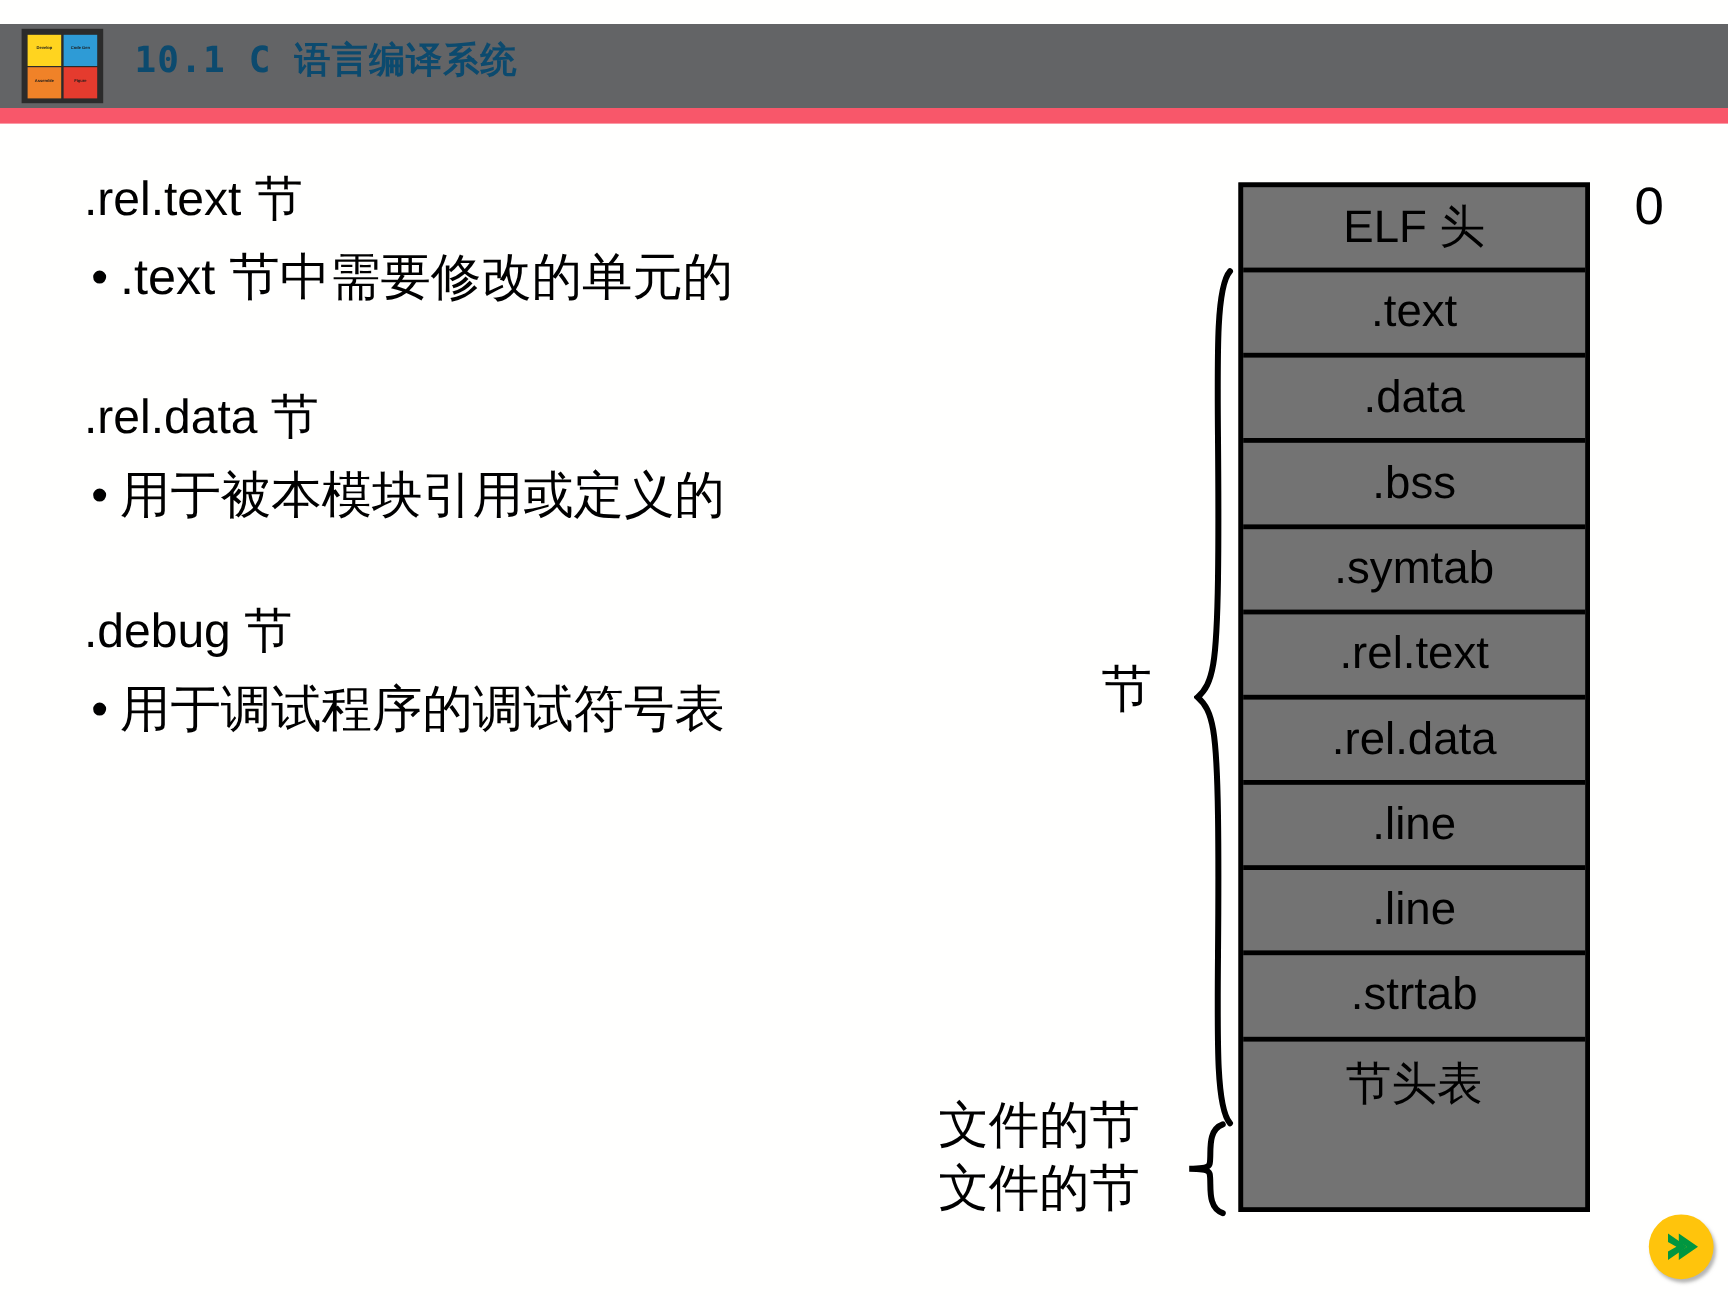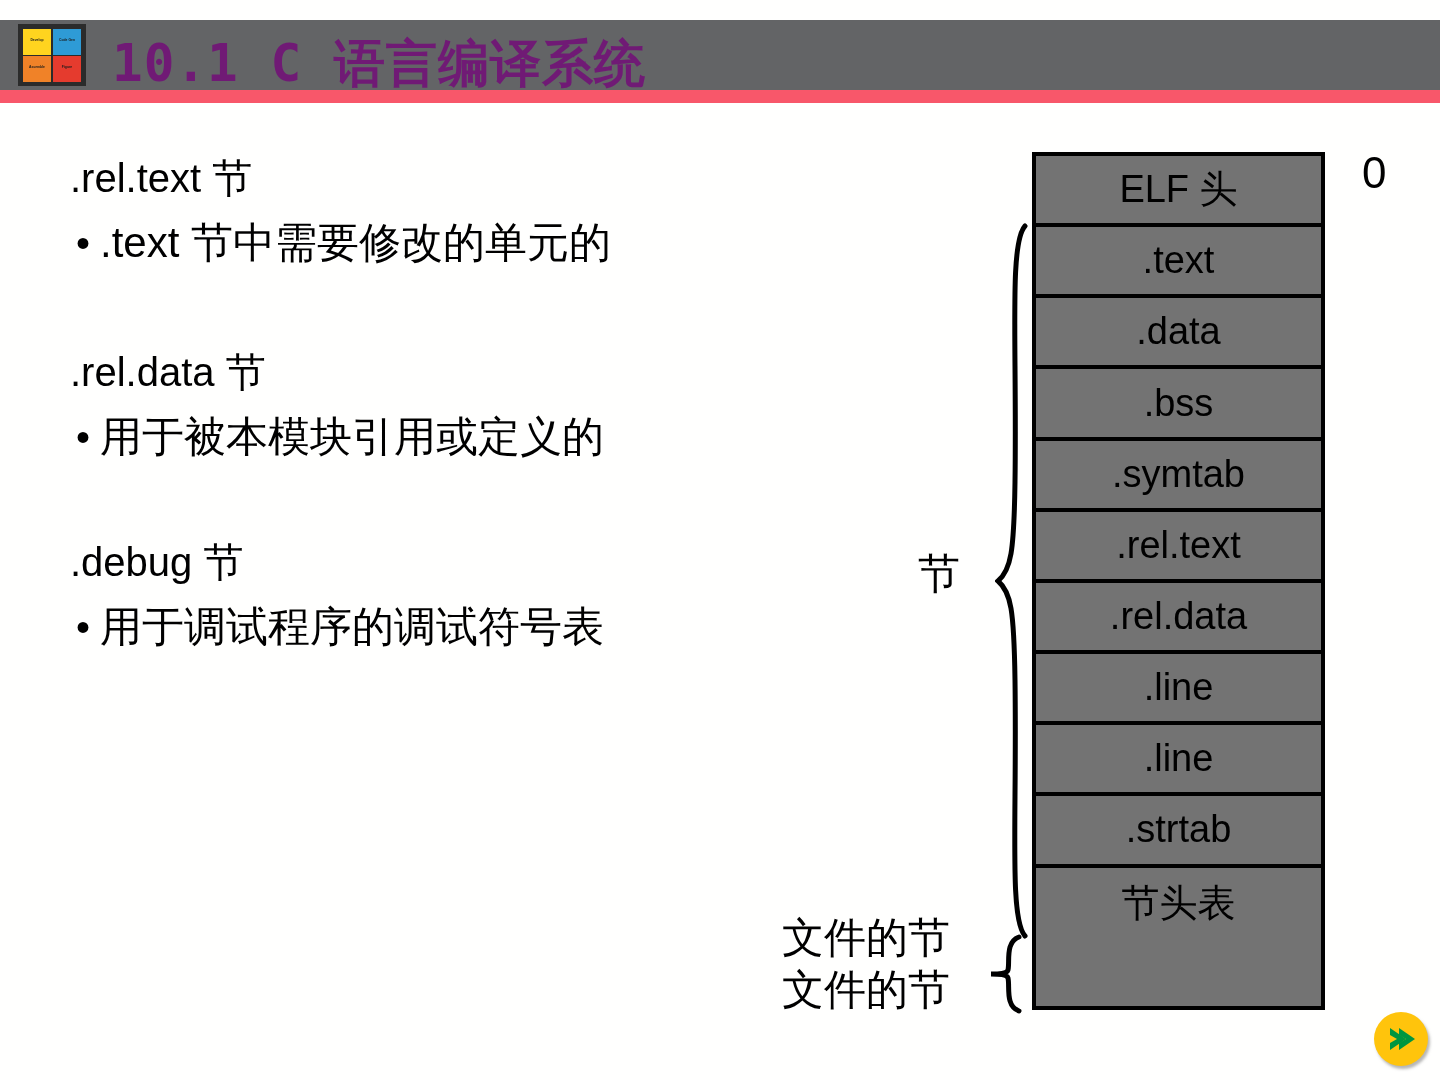--- a/index.html
+++ b/index.html
@@ -61,40 +61,39 @@
   #pp-yellow { left: 5px;  top: 5px;  background: #FFD41F; }
   #pp-blue   { left: 35px; top: 5px;  background: #2E9BD6; }
   #pp-orange { left: 5px;  top: 32px; background: #F08228; }
   #pp-red    { left: 35px; top: 32px; background: #E53B2E; }
 
   #header-title {
     position: absolute;
     left: 112px;
     top: 30px;
     font-family: "DejaVu Sans Mono", "Liberation Mono", monospace;
-    font-size: 51px;
+    font-size: 30px;
     font-weight: bold;
-    color: #701a75;
+    color: #0c4a6e;
     letter-spacing: 1px;
     white-space: nowrap;
   }
 
   
   #left-content {
     position: absolute;
     left: 70px;
     top: 140px;
     width: 690px;
   }
   .heading-line {
     font-size: 40px;
     line-height: 52px;
     color: #000;
     white-space: nowrap;
-    margin-top: 12px;
   }
   .bullet-row {
     display: flex;
     align-items: flex-start;
     margin-top: 10px;
   }
   .bullet-dot {
     flex: 0 0 auto;
     width: 30px;
     font-size: 40px;

